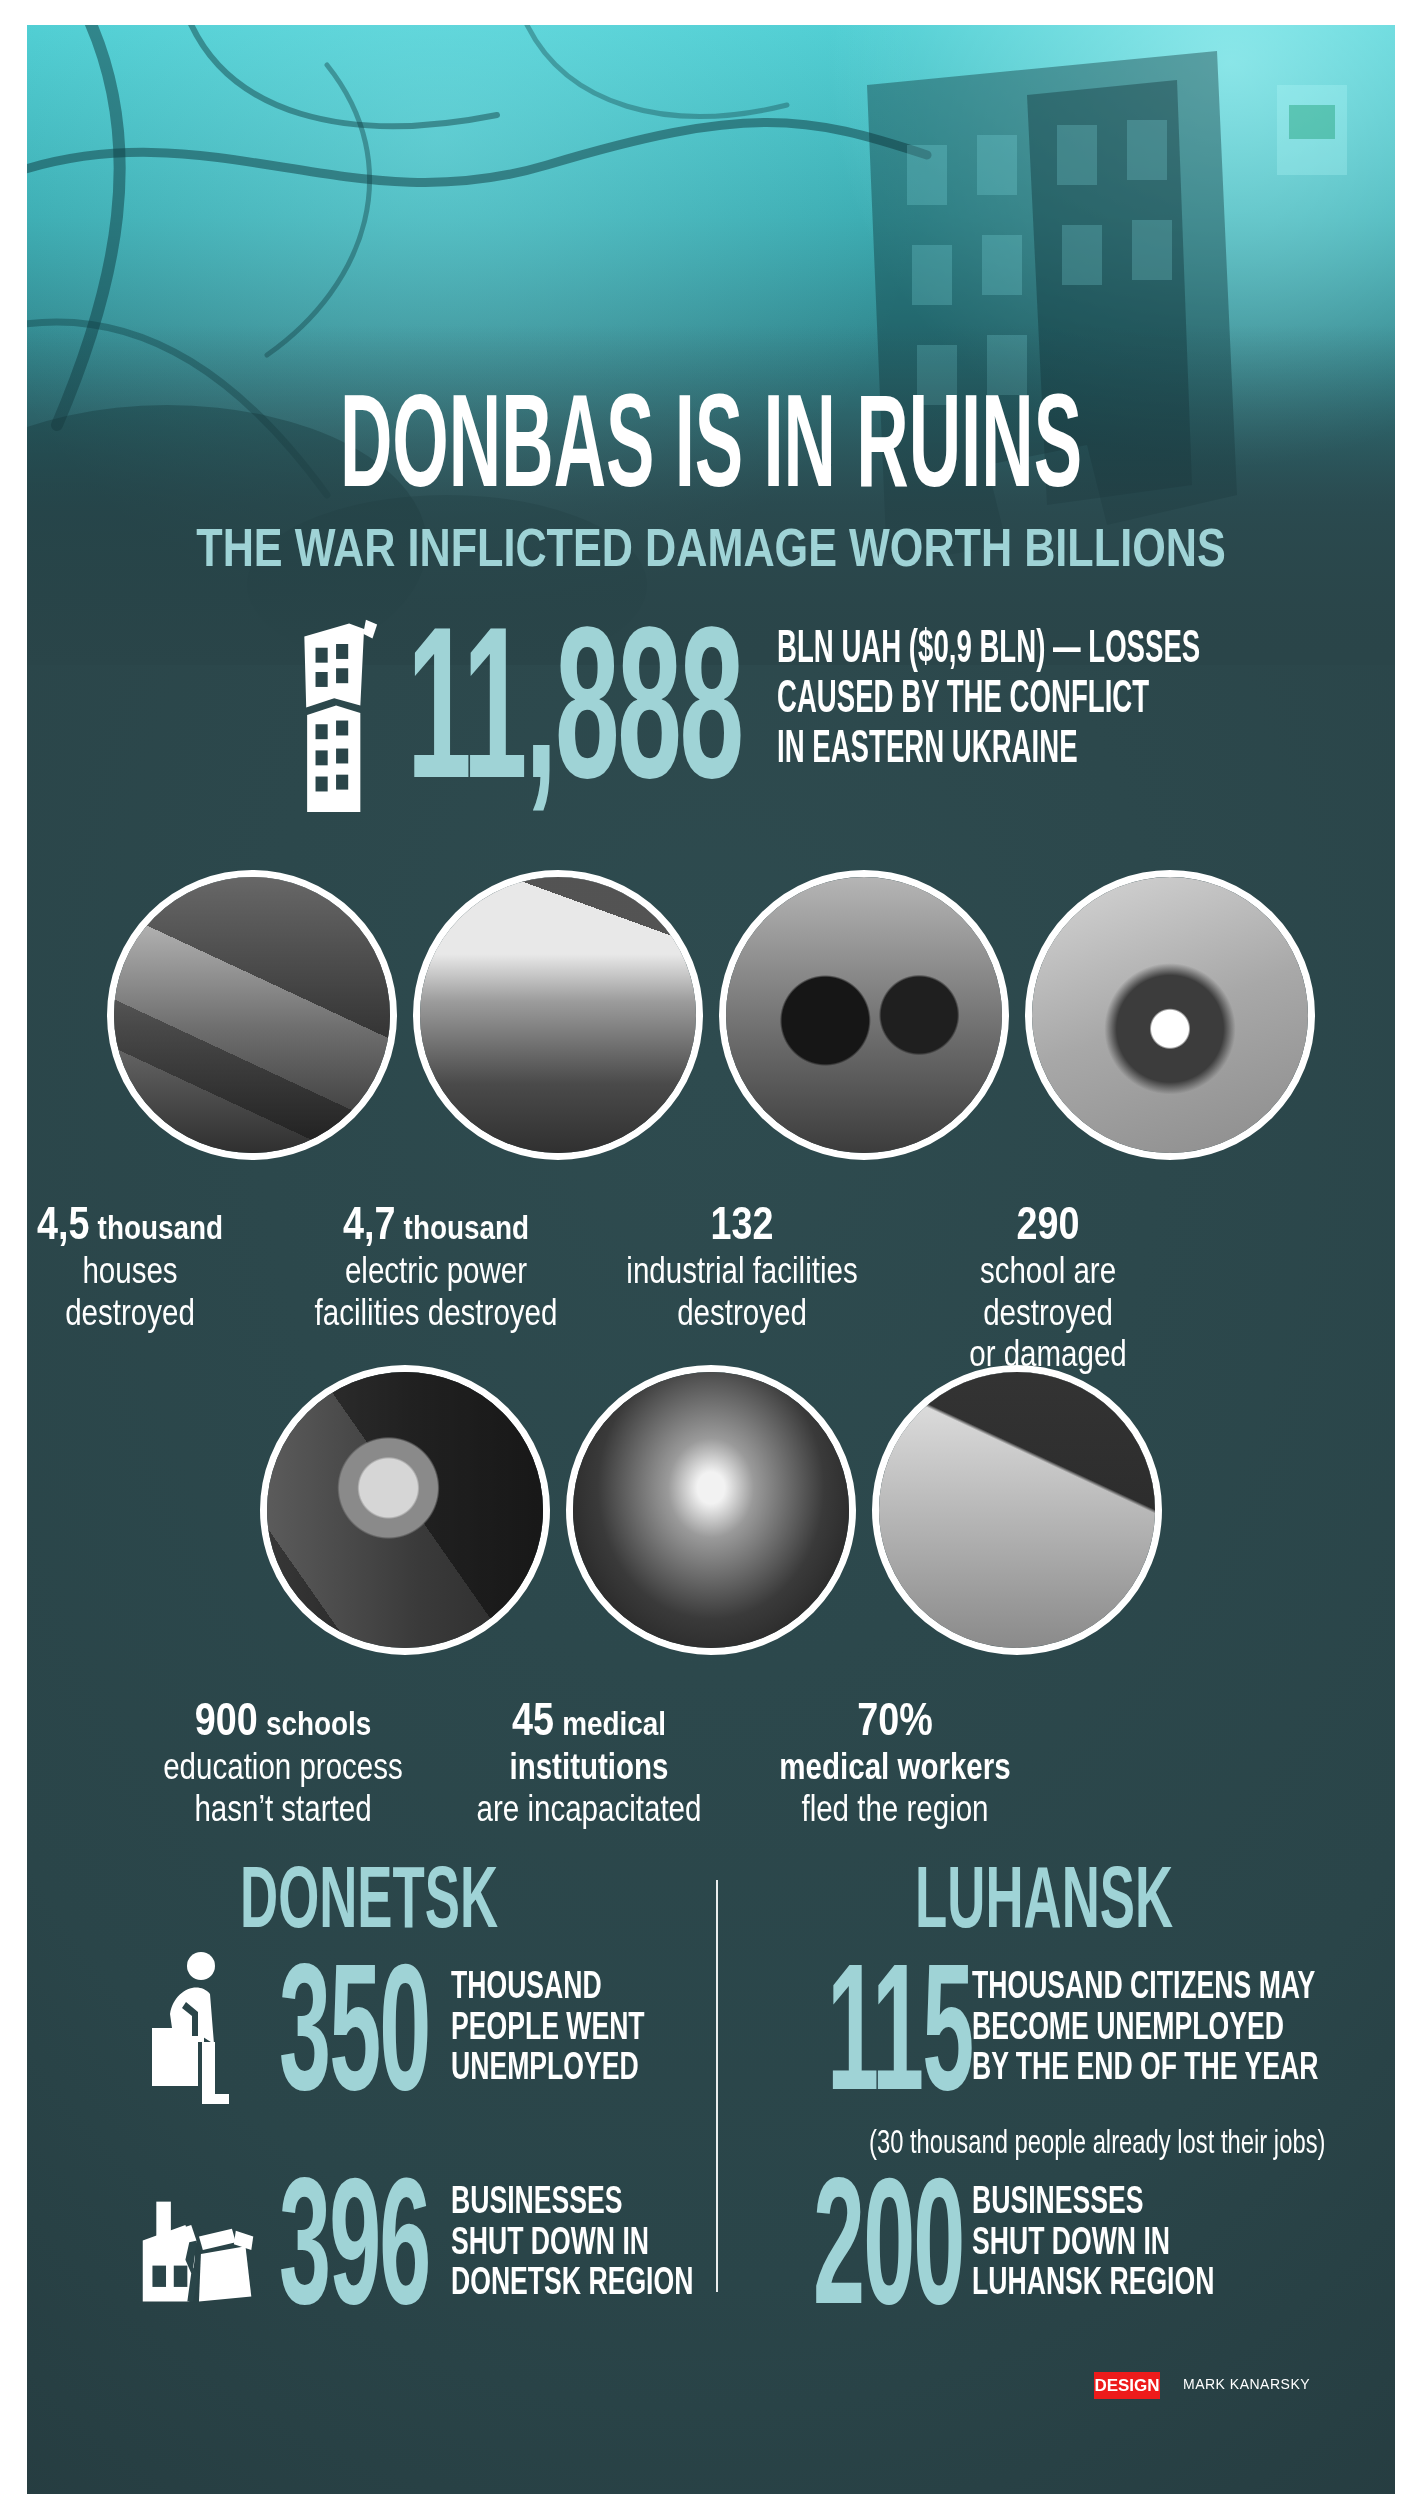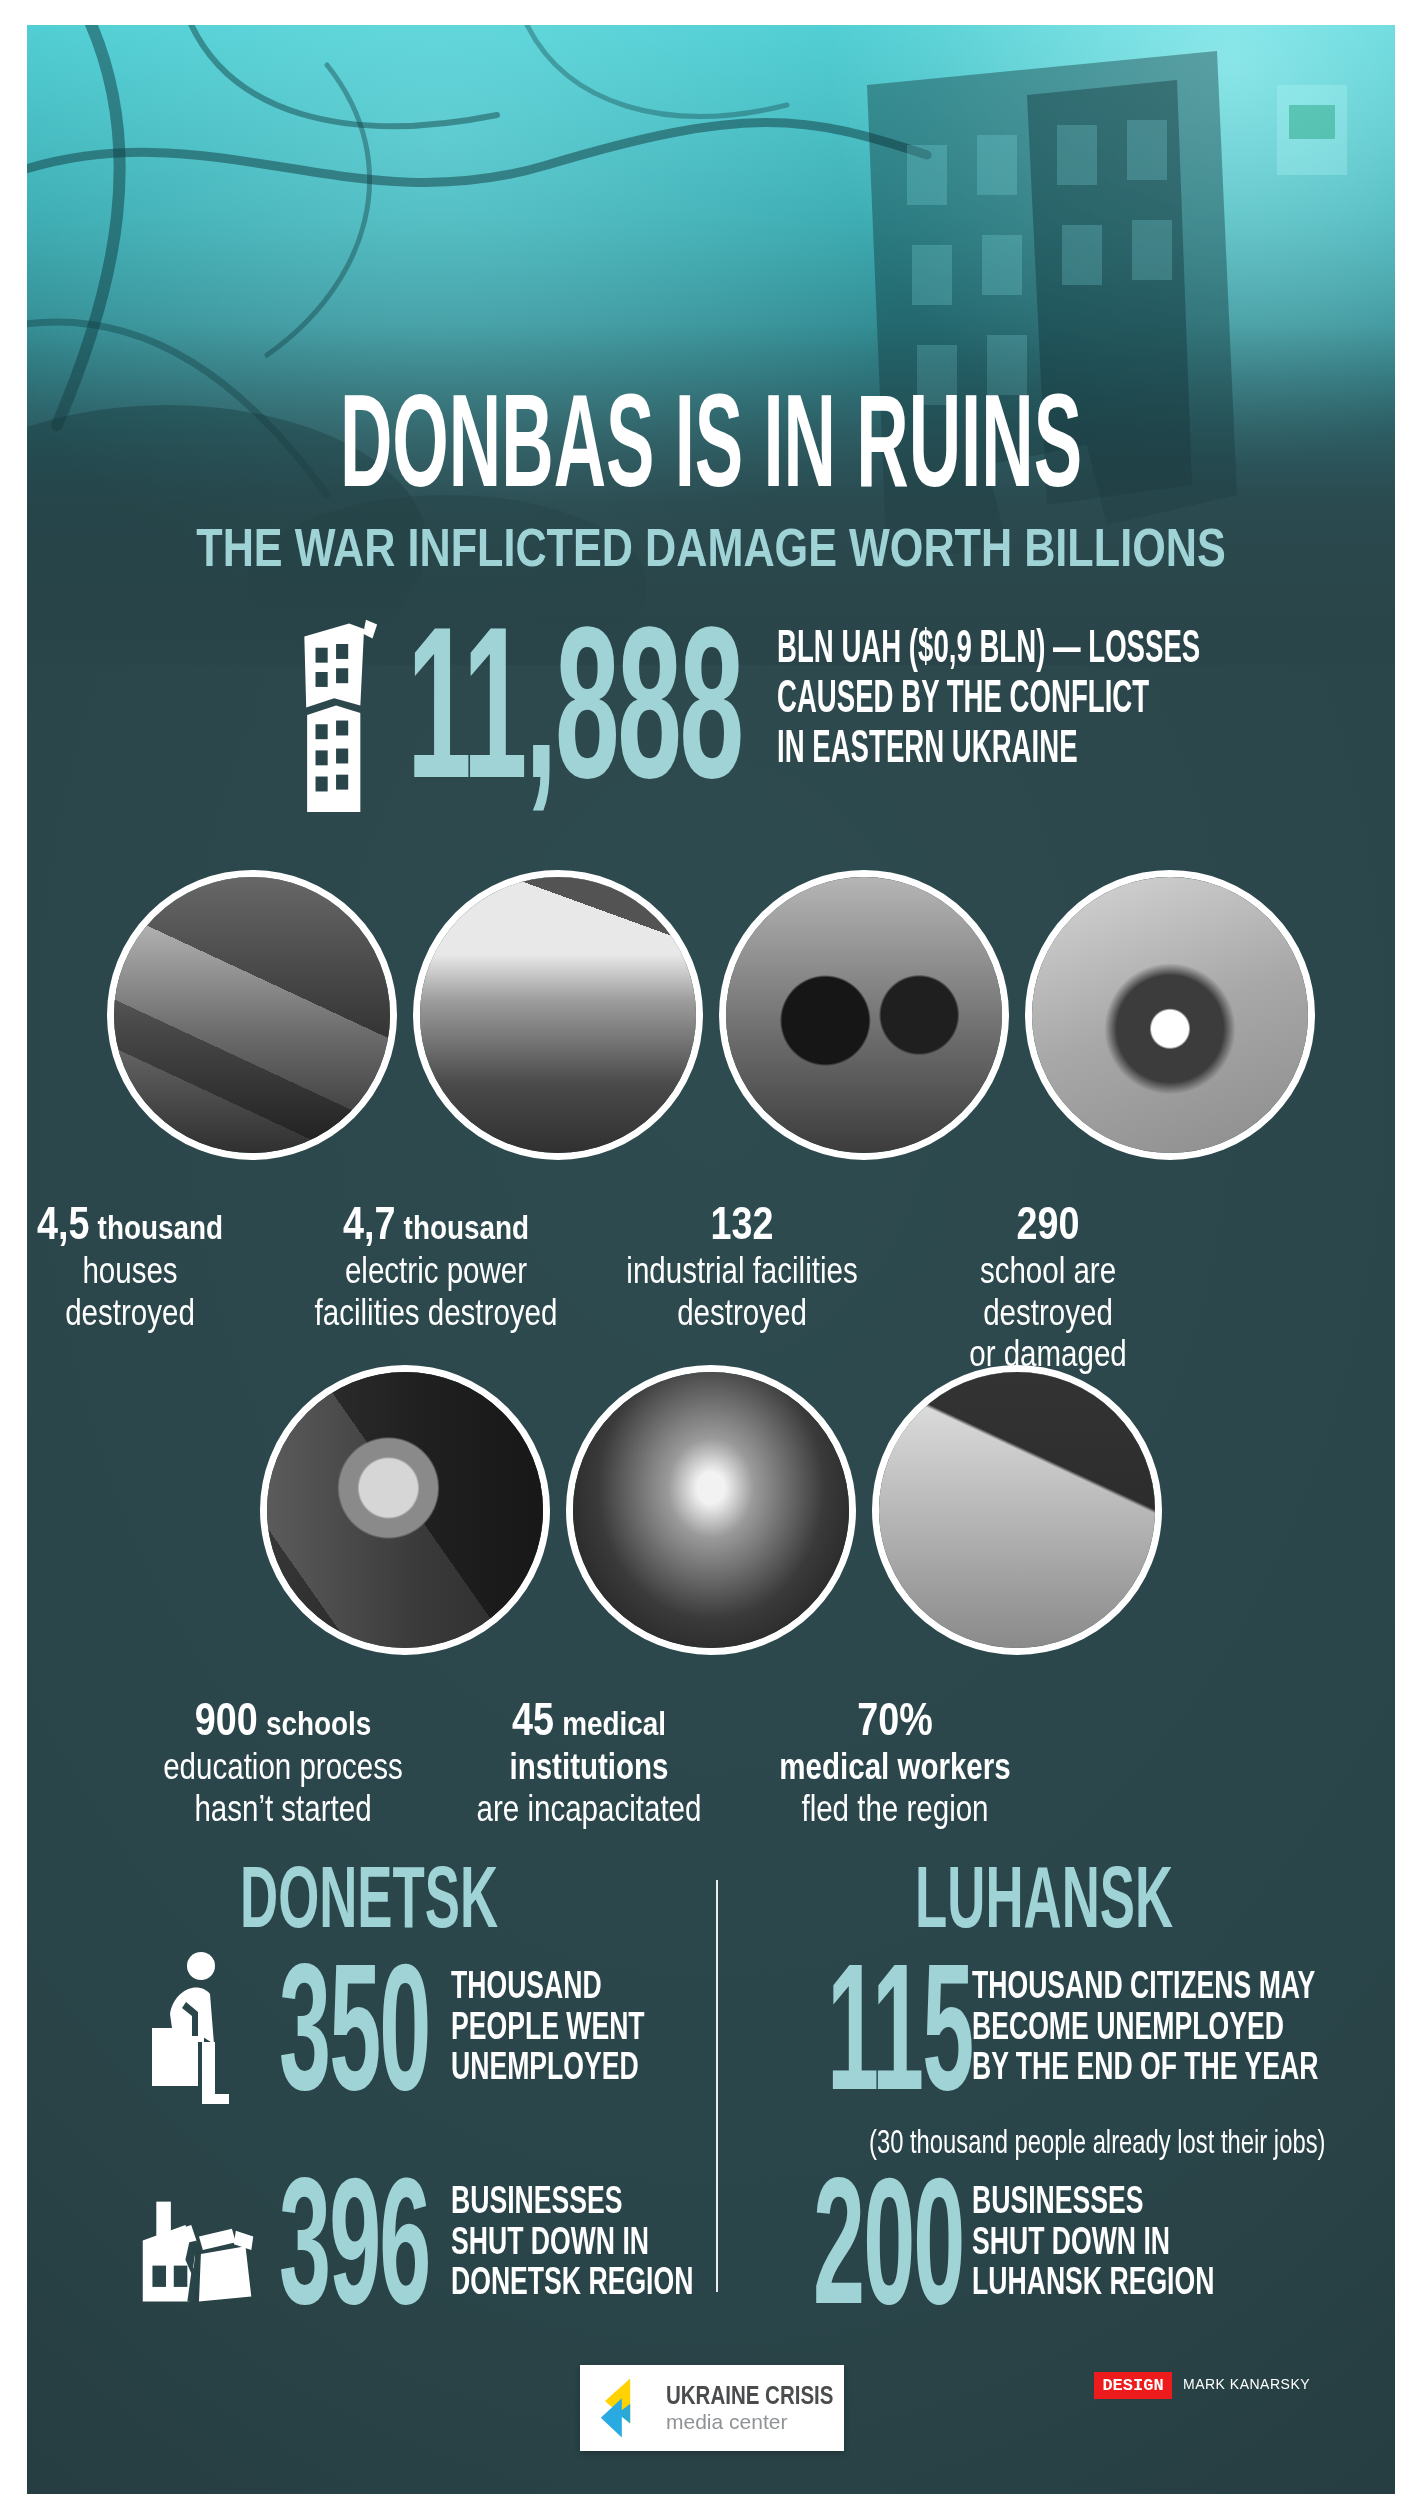--- a/index.html
+++ b/index.html
@@ -110,22 +110,22 @@
   .logo-box{
     left:553px;top:2340px;width:264px;height:86px;background:#ffffff;
     display:flex;align-items:center;box-shadow:0 2px 6px rgba(0,0,0,.25);
   }
   .logo-mark{margin-left:18px;flex:0 0 auto;}
   .logo-text{margin-left:12px;}
   .logo-title{color:#4a4c4e;font-weight:bold;font-size:25px;line-height:1.05;
     transform:scaleX(.82);transform-origin:left center;white-space:nowrap;}
   .logo-sub{color:#909396;font-size:21px;line-height:1.2;white-space:nowrap;}
   .design-tag{
-    left:1067px;top:2347px;width:78px;height:27px;background:#ed1b1b;color:#ffffff;
-    font-weight:bold;font-size:17px;display:flex;align-items:center;justify-content:center;font-family:Liberation Mono, monospace;
+    left:1067px;top:2347px;width:66px;height:27px;background:#ed1b1b;color:#ffffff;
+    font-weight:bold;font-size:17px;display:flex;align-items:center;justify-content:center;
   }
   .design-credit{left:1156px;top:2351px;color:#ffffff;font-size:14px;letter-spacing:.5px;white-space:nowrap;}
 </style>
 </head>
 <body>
 
 <div class="poster">
 
   <div class="abs hero">
     <svg width="1368" height="640" viewBox="0 0 1368 640">
@@ -308,27 +308,16 @@
     <div>DONETSK REGION</div>
   </div>
 
   <div class="abs big-num stat-num" style="left:786px;top:2126px;">200</div>
   <div class="abs stat-text" style="left:945px;top:2155px;">
     <div>BUSINESSES</div>
     <div>SHUT DOWN IN</div>
     <div>LUHANSK REGION</div>
   </div>
 
-  <div class="abs logo-box">
-    <svg class="logo-mark" width="56" height="60" viewBox="0 0 80 84">
-      <polygon points="46,0 46,64 10,32" fill="#ffd200"></polygon>
-      <polygon points="46,36 46,64 28,50" fill="#2aa8d8"></polygon>
-      <polygon points="34,28 34,84 4,56" fill="#29abe2"></polygon>
-    </svg>
-    <div class="logo-text">
-      <div class="logo-title">UKRAINE CRISIS</div>
-      <div class="logo-sub">media center</div>
-    </div>
-  </div>
   <div class="abs design-tag">DESIGN</div>
   <div class="abs design-credit">MARK KANARSKY</div>
 
 </div>
 
 </body></html>

